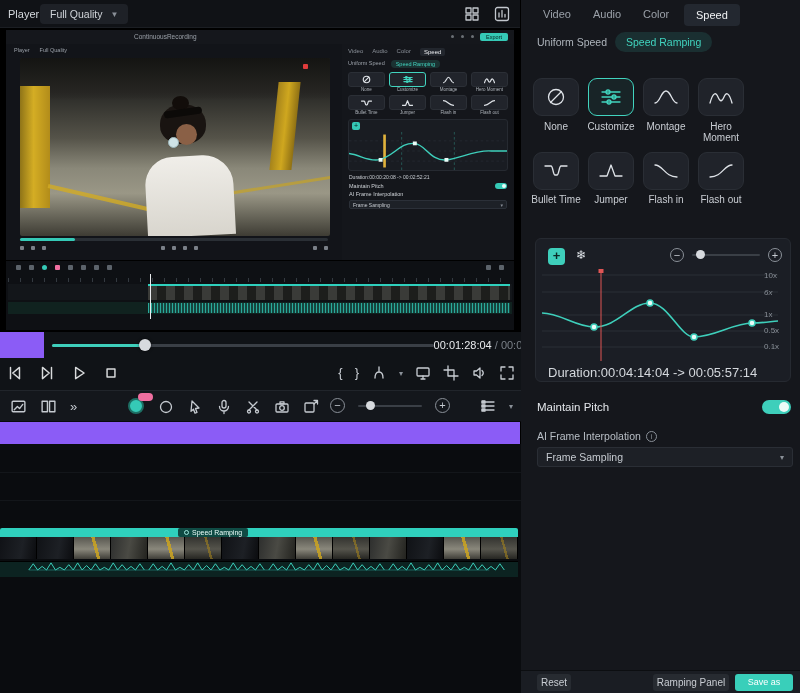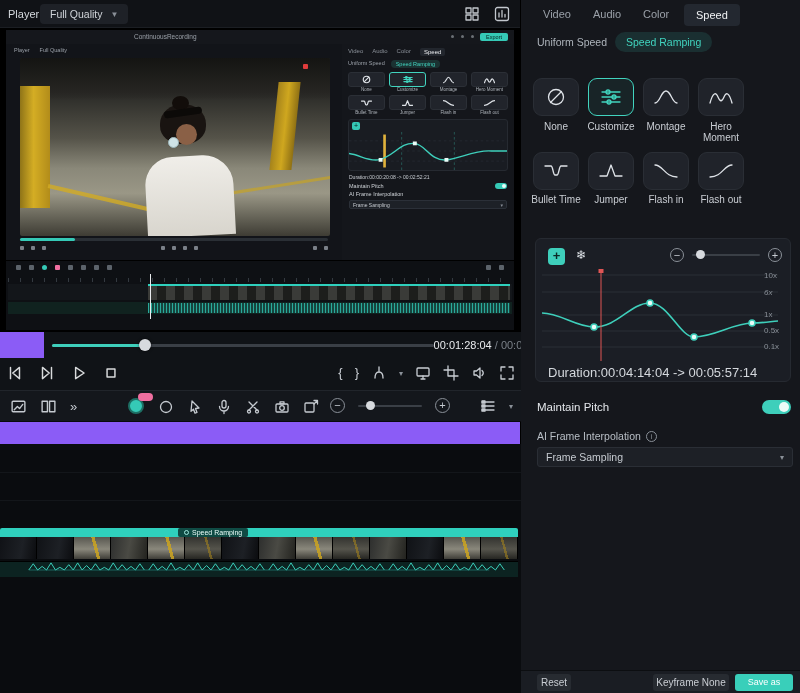--- a/index.html
+++ b/index.html
@@ -620,17 +620,17 @@
       <span class="info-i">i</span>
     </div>
 
     <div id="sampling-select">
       <span>Frame Sampling</span>
       <span class="chev">▾</span>
     </div>
 
     <div id="panel-footer">
       <div class="fbtn" style="left:16px;width:34px;">Reset</div>
-      <div class="fbtn" style="left:132px;width:76px;">Keyframe None</div>
+      <div class="fbtn" style="left:132px;width:76px;">Ramping Panel</div>
       <div class="fbtn primary" style="left:214px;width:58px;font-size:9px;">Save as custom</div>
     </div>
   </div>
 </div>
 
 </body></html>

